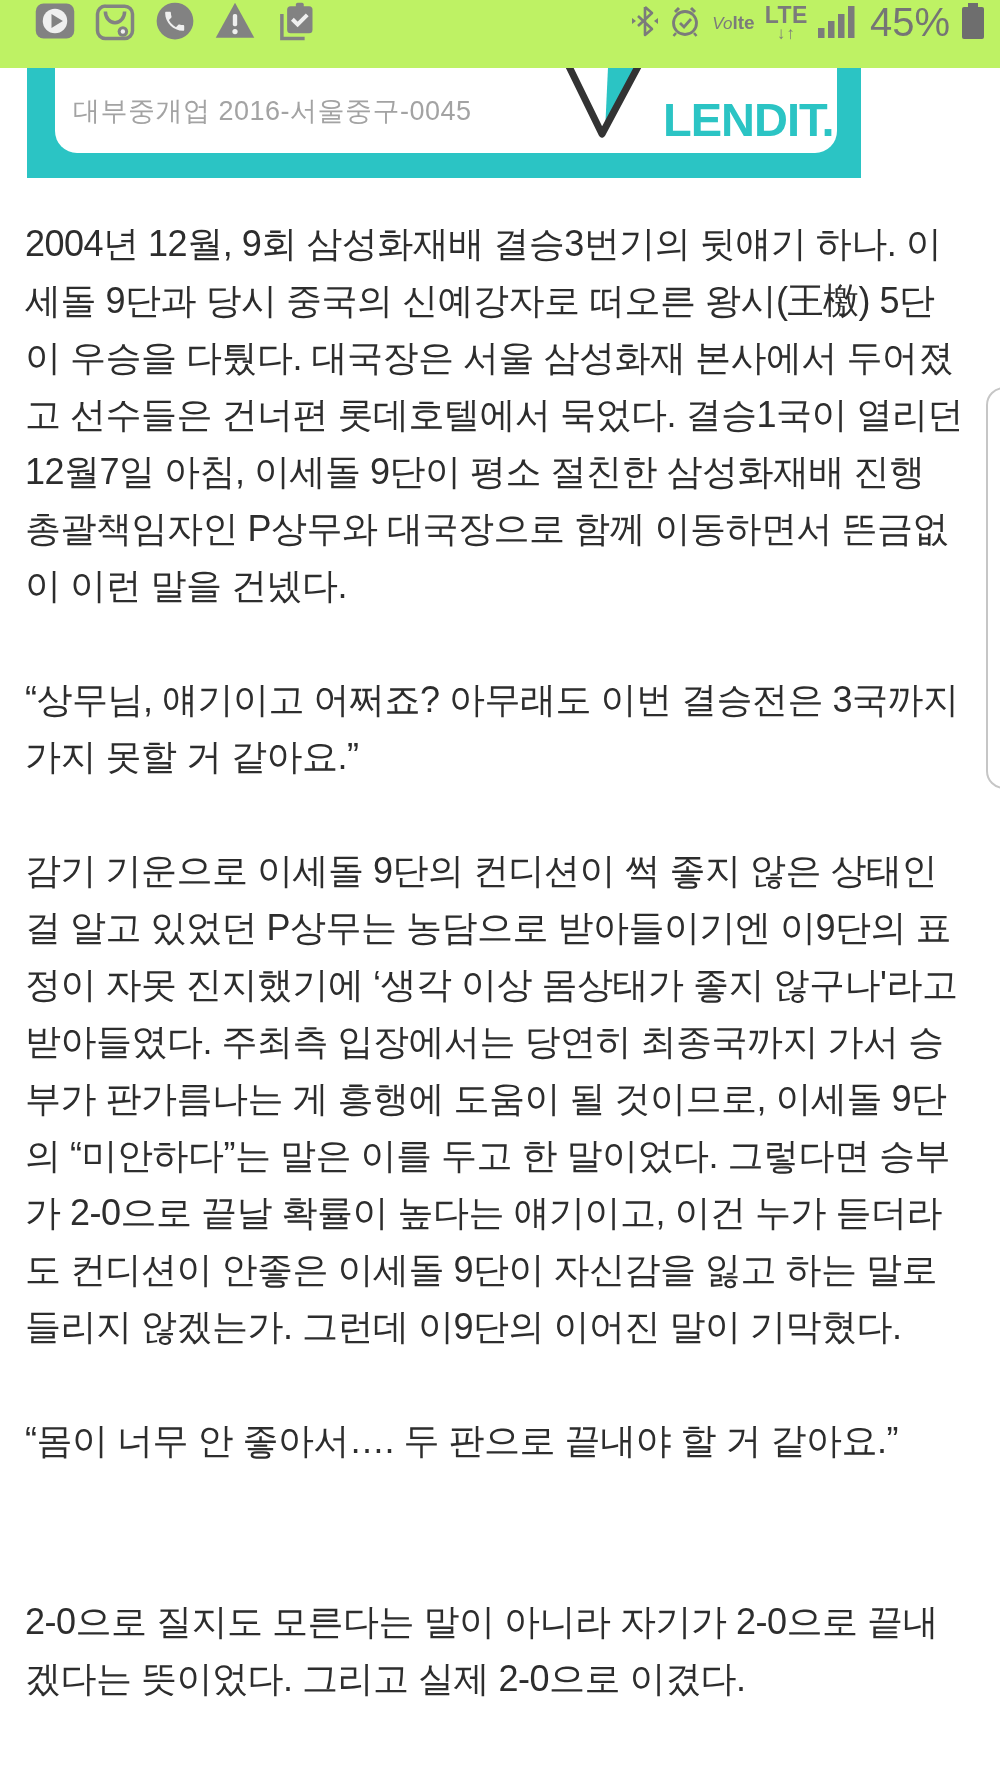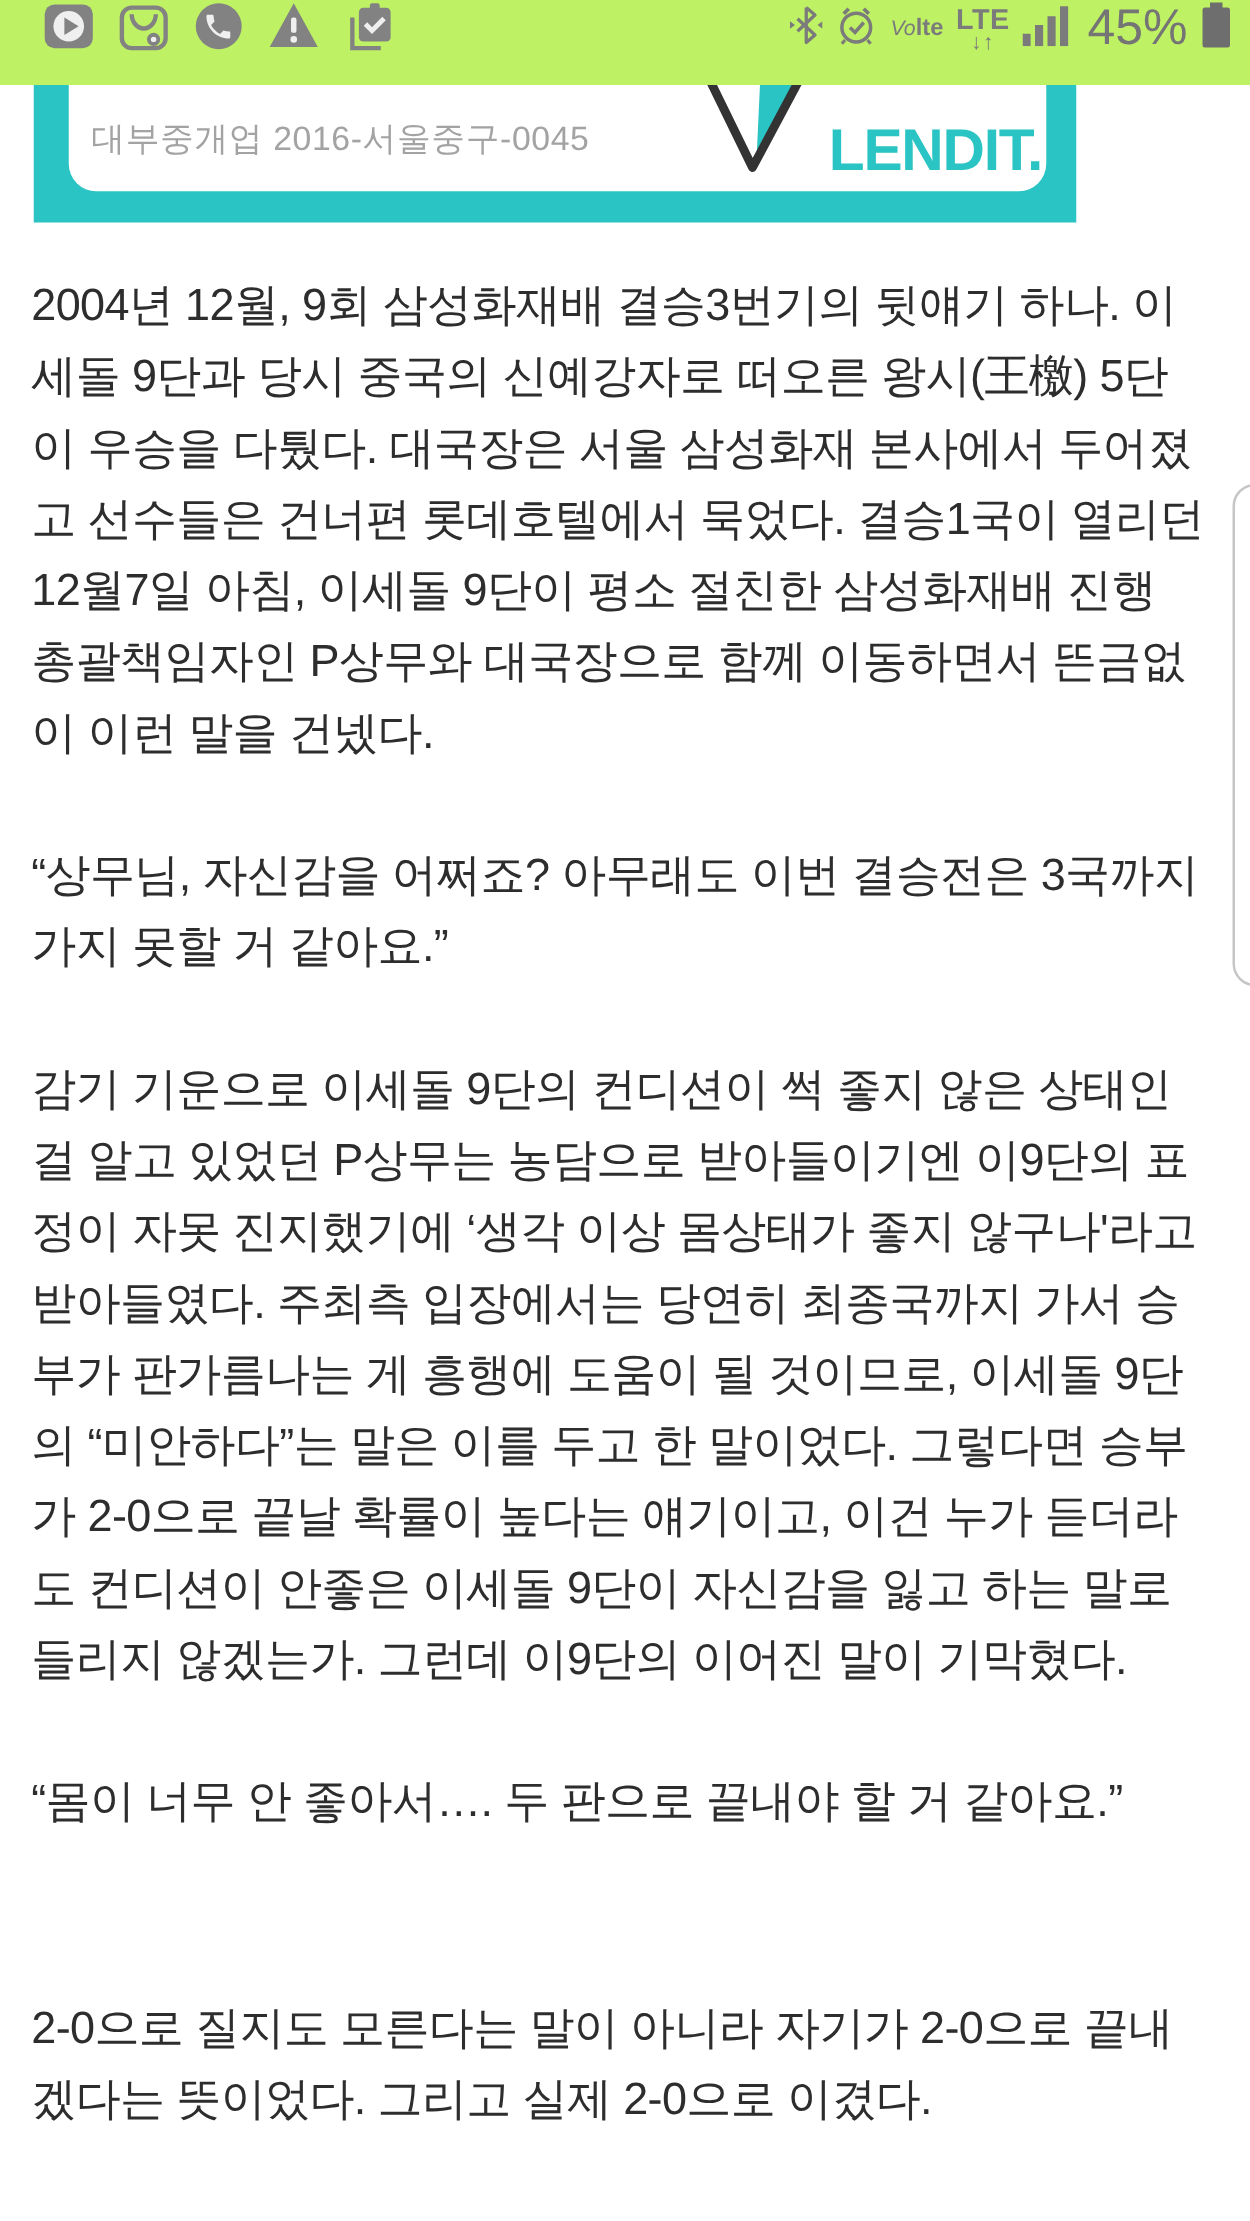--- a/index.html
+++ b/index.html
@@ -168,21 +168,21 @@
           <polygon points="30,0 46,0 38,18" fill="#2BC4C4"></polygon>
           <polyline points="12,0 55,88 102,0" stroke="#333333" stroke-width="7" fill="none" stroke-linejoin="round" stroke-linecap="round"></polyline>
         </svg>
       </span>
       <span class="banner-brand">LENDIT.</span>
     </div>
   </div>
 
   <div class="article">
     <p>2004년 12월, 9회 삼성화재배 결승3번기의 뒷얘기 하나. 이세돌 9단과 당시 중국의 신예강자로 떠오른 왕시(王檄) 5단이 우승을 다퉜다. 대국장은 서울 삼성화재 본사에서 두어졌고 선수들은 건너편 롯데호텔에서 묵었다. 결승1국이 열리던 12월7일 아침, 이세돌 9단이 평소 절친한 삼성화재배 진행 총괄책임자인 P상무와 대국장으로 함께 이동하면서 뜬금없이 이런 말을 건넸다.</p>
-    <p class="gap-one">“상무님, 자신감을 어쩌죠? 아무래도 이번 결승전은 3국까지 가지 못할 거 같아요.”</p>
+    <p class="gap-one">“상무님, 얘기이고 어쩌죠? 아무래도 이번 결승전은 3국까지 가지 못할 거 같아요.”</p>
     <p class="gap-one">감기 기운으로 이세돌 9단의 컨디션이 썩 좋지 않은 상태인 걸 알고 있었던 P상무는 농담으로 받아들이기엔 이9단의 표정이 자못 진지했기에 ‘생각 이상 몸상태가 좋지 않구나'라고 받아들였다. 주최측 입장에서는 당연히 최종국까지 가서 승부가 판가름나는 게 흥행에 도움이 될 것이므로, 이세돌 9단의 “미안하다”는 말은 이를 두고 한 말이었다. 그렇다면 승부가 2-0으로 끝날 확률이 높다는 얘기이고, 이건 누가 듣더라도 컨디션이 안좋은 이세돌 9단이 자신감을 잃고 하는 말로 들리지 않겠는가. 그런데 이9단의 이어진 말이 기막혔다.</p>
     <p class="gap-one">“몸이 너무 안 좋아서…. 두 판으로 끝내야 할 거 같아요.”</p>
     <p class="gap-two">2-0으로 질지도 모른다는 말이 아니라 자기가 2-0으로 끝내겠다는 뜻이었다. 그리고 실제 2-0으로 이겼다.</p>
   </div>
 
   <div class="scrollbar-thumb"></div>
 
 </div>
 
 </body></html>

